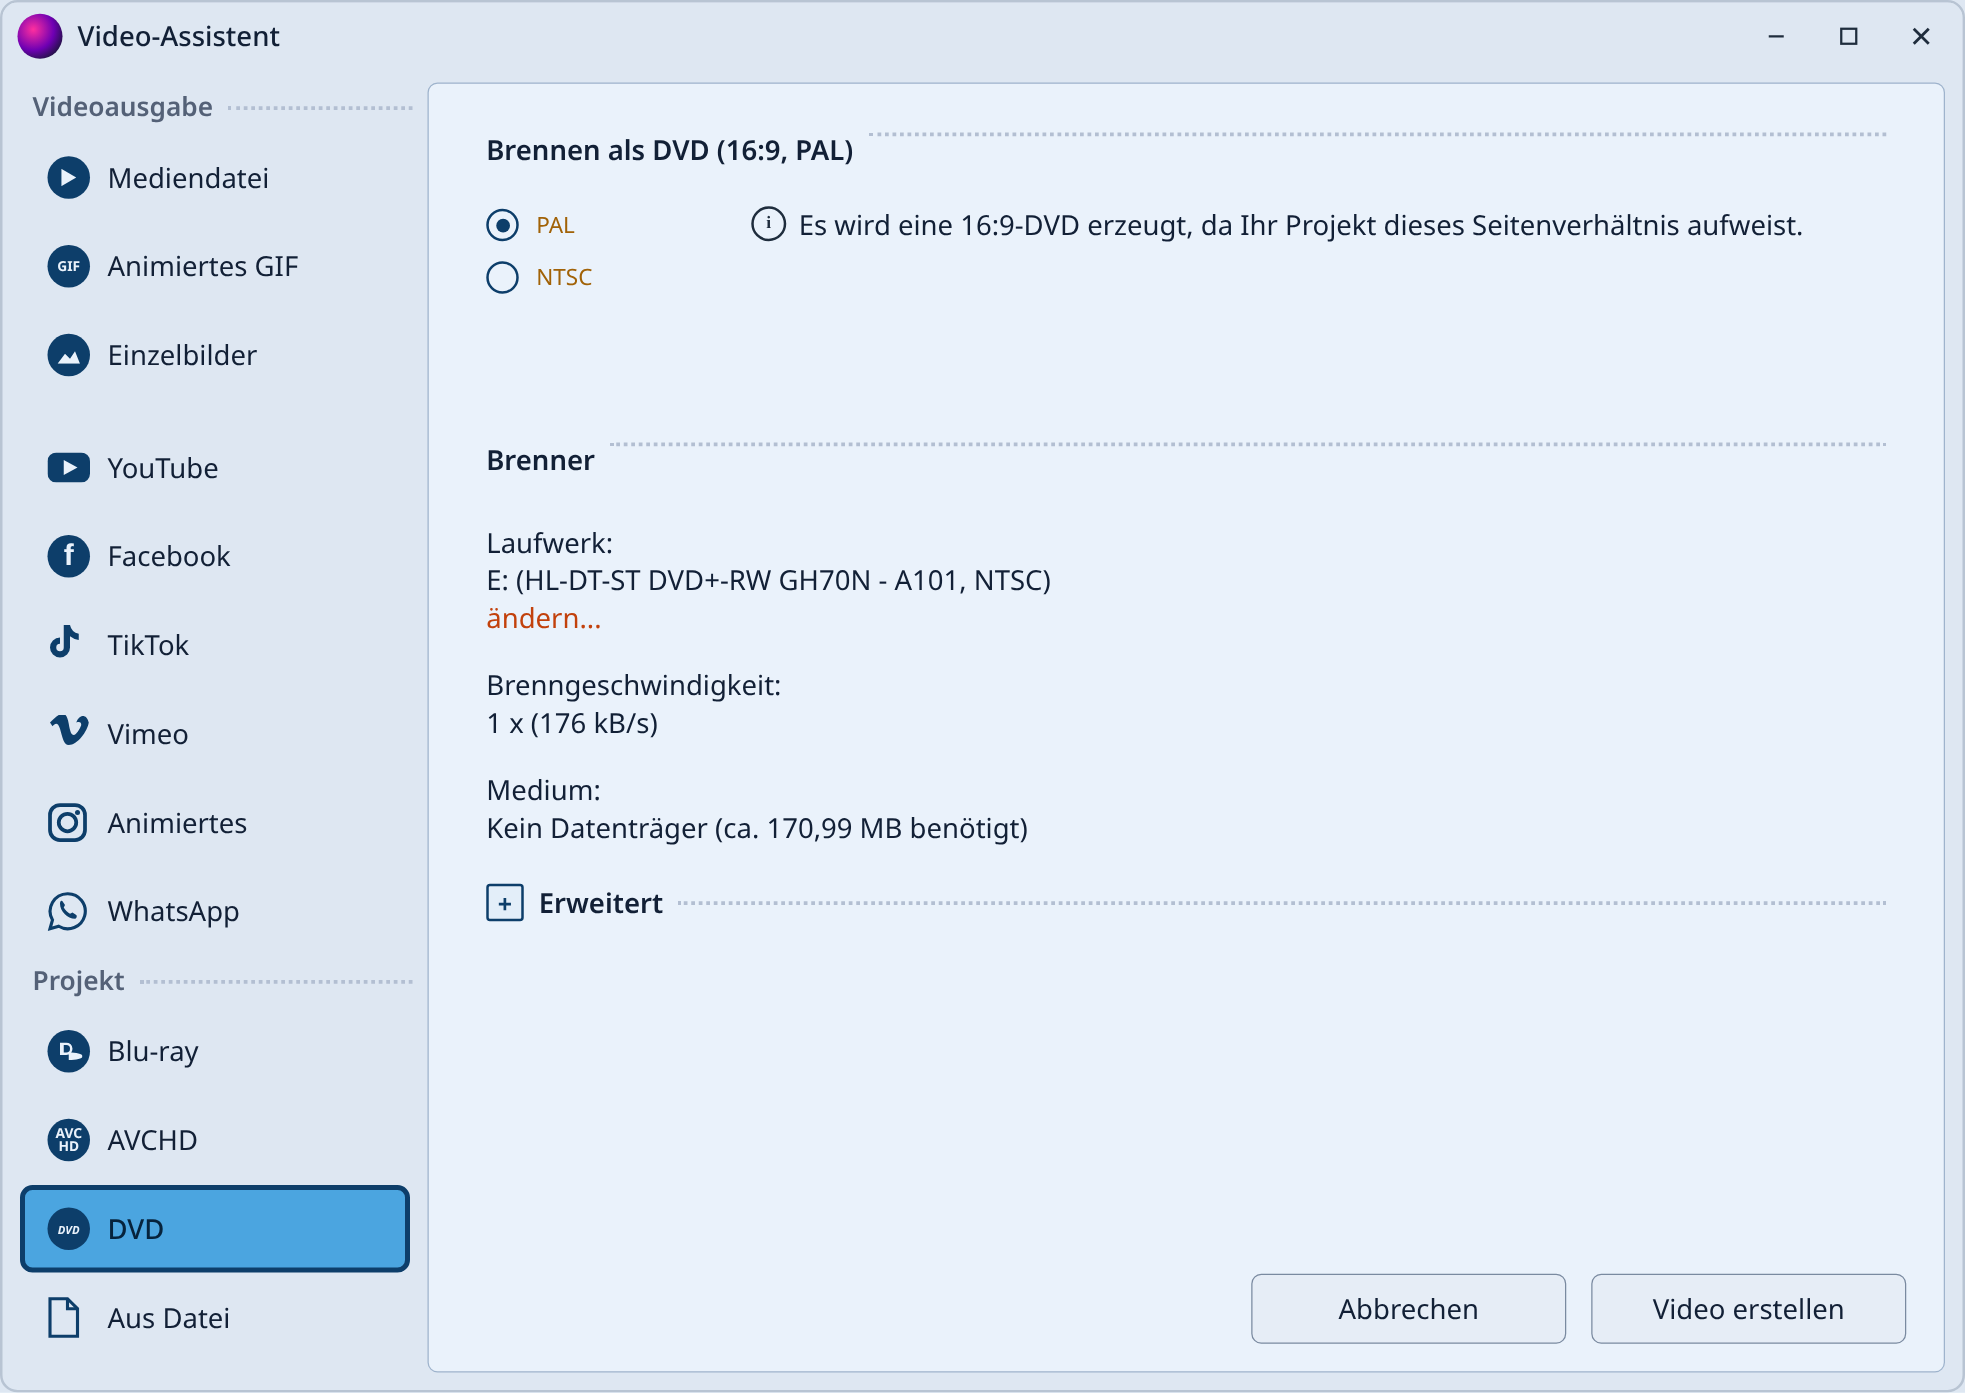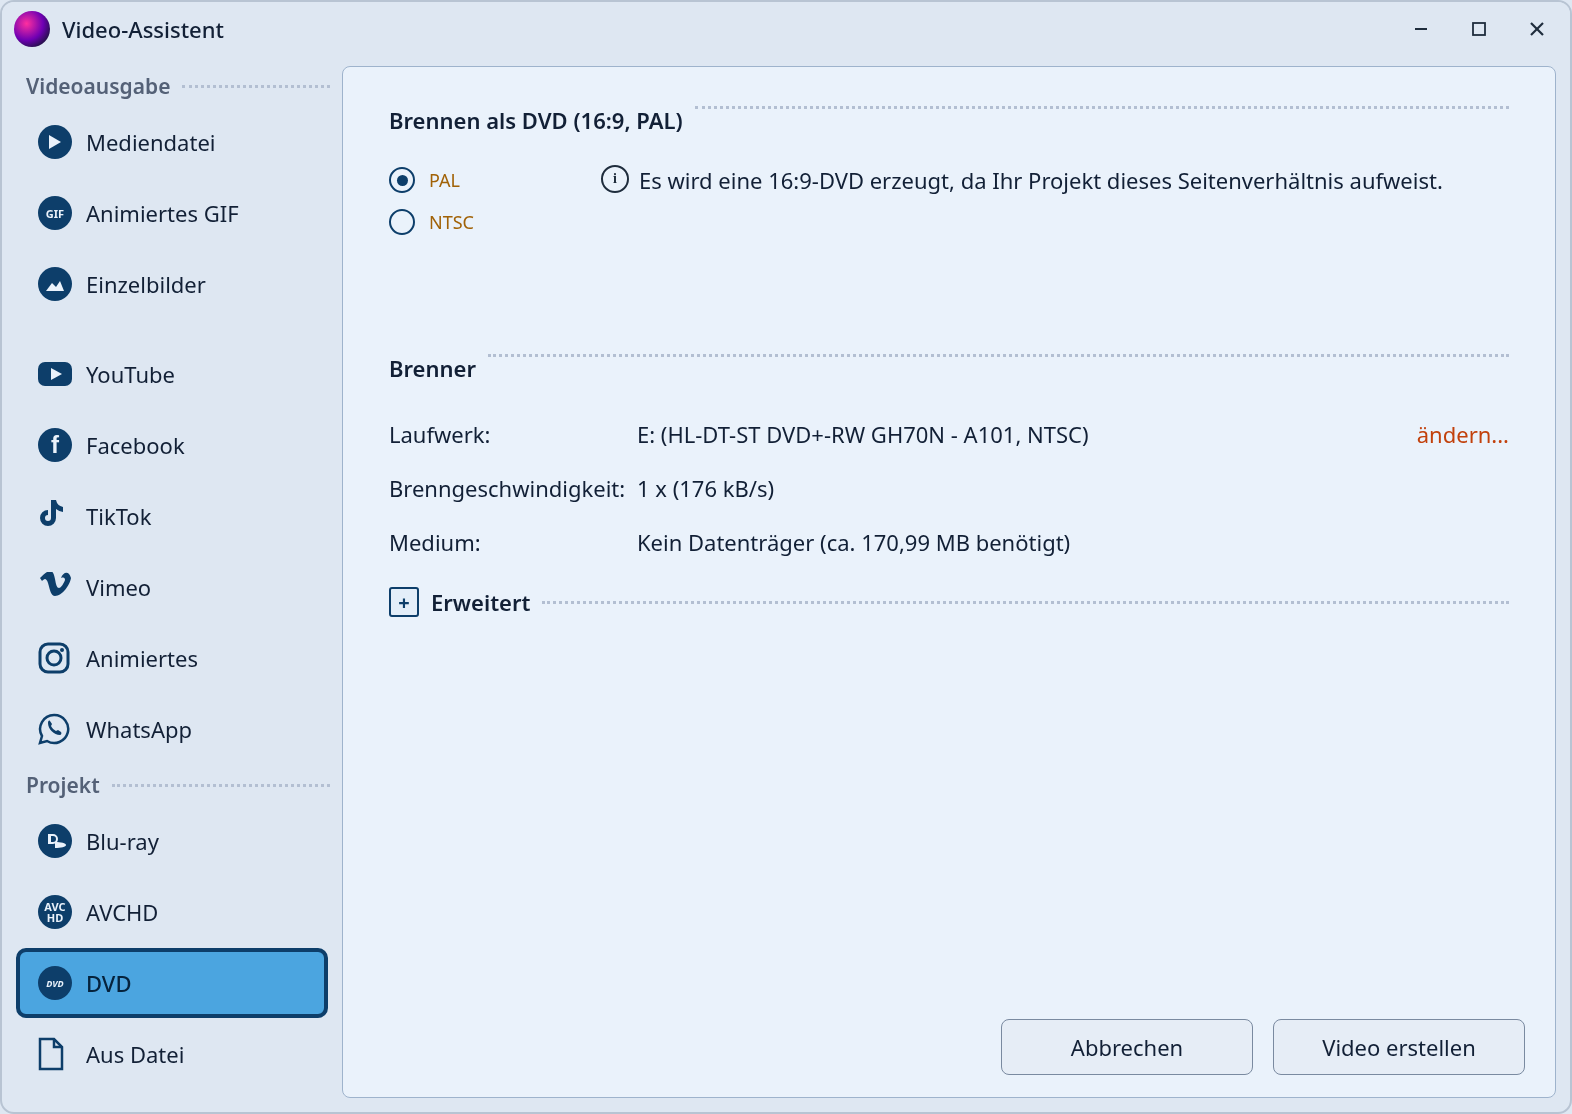--- a/index.html
+++ b/index.html
@@ -178,20 +178,21 @@
     flex:none;
   }
   .info-text { font-size: 22px; color:#122036; }
 
   .kv-row {
     display:flex;
     align-items: baseline;
     padding: 12px 0;
     font-size: 22px;
     color:#122036;
+    flex-direction:column;
   }
   .kv-label { width: 248px; }
   .kv-value { flex: 1; }
   .link-btn {
     color: #c2410c; 
     font-size: 22px; cursor: pointer;
   }
 
   .expander-row {
     display:flex;

